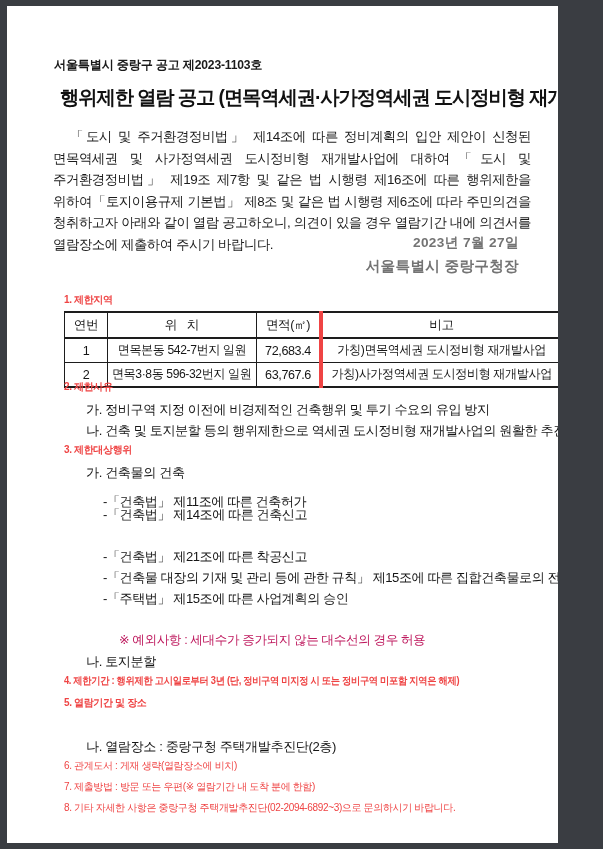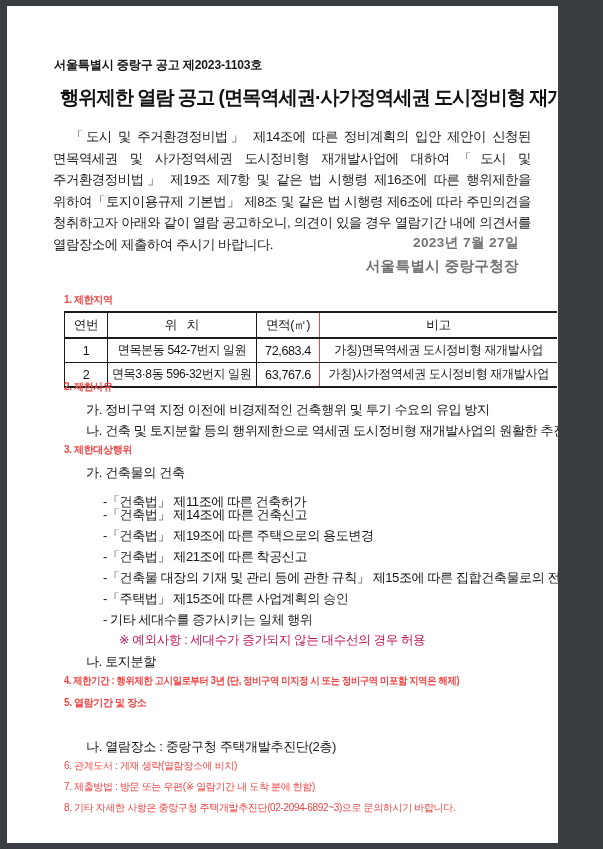--- a/index.html
+++ b/index.html
@@ -164,21 +164,21 @@
     height: 24px;
   }
   table.limit tbody td {
     border-bottom: 1px solid #1d1d1d;
   }
   table.limit tbody tr:last-child td {
     border-bottom: 2px solid #1d1d1d;
   }
   .c-no    { width: 42px;  border-left: 1px solid #1d1d1d; border-right: 1px solid #1d1d1d; }
   .c-loc   { width: 148px; border-right: 1px solid #1d1d1d; }
-  .c-area  { width: 62px;  border-right: 1px solid #ef4444; }
+  .c-area  { width: 62px;  border-right: 4px solid #ef4444; }
   .c-rem   { width: 237px; }
   .hdr-spaced { letter-spacing: 3px; padding-left: 3px; }
   .cell-sq { display: inline-block; transform: scaleX(0.96); transform-origin: center center; }
 </style>
 </head>
 <body>
 
 <div class="page">
   <div class="inner">
 
@@ -223,25 +223,23 @@
 
     <div class="sec bold" style="top:374px;">2. 제한사유</div>
     <div class="sub" style="top:395px;">가. 정비구역 지정 이전에 비경제적인 건축행위 및 투기 수요의 유입 방지</div>
     <div class="sub" style="top:416px;">나. 건축 및 토지분할 등의 행위제한으로 역세권 도시정비형 재개발사업의 원활한 추진</div>
 
     <div class="sec bold" style="top:437px;">3. 제한대상행위</div>
     <div class="sub" style="top:458px;">가. 건축물의 건축</div>
 
     <div class="dash" style="top:479px;margin-top:8px;">-「건축법」 제11조에 따른 건축허가</div>
     <div class="dash" style="top:500px;">-「건축법」 제14조에 따른 건축신고</div>
-    <div class="dash" style="top:521px;">-「건축법」 제19조에 따른 주택으로의 용도변경</div>
     <div class="dash" style="top:542px;">-「건축법」 제21조에 따른 착공신고</div>
     <div class="dash" style="top:563px;">-「건축물 대장의 기재 및 관리 등에 관한 규칙」 제15조에 따른 집합건축물로의 전환</div>
     <div class="dash" style="top:584px;">-「주택법」 제15조에 따른 사업계획의 승인</div>
-    <div class="dash" style="top:605px;">- 기타 세대수를 증가시키는 일체 행위</div>
 
     <div class="note" style="top:626px;">※ 예외사항 : 세대수가 증가되지 않는 대수선의 경우 허용</div>
     <div class="sub" style="top:647px;">나. 토지분할</div>
 
     <div class="sec bold" style="top:668px;"><span class="squeeze">4. 제한기간 : 행위제한 고시일로부터 3년 (단, 정비구역 미지정 시 또는 정비구역 미포함 지역은 해제)</span></div>
 
     <div class="sec bold" style="top:690px;">5. 열람기간 및 장소</div>
     <div class="sub" style="top:732px;">나. 열람장소 : 중랑구청 주택개발추진단(2층)</div>
 
     <div class="sec" style="top:753px;">6. 관계도서 : 게재 생략(열람장소에 비치)</div>

